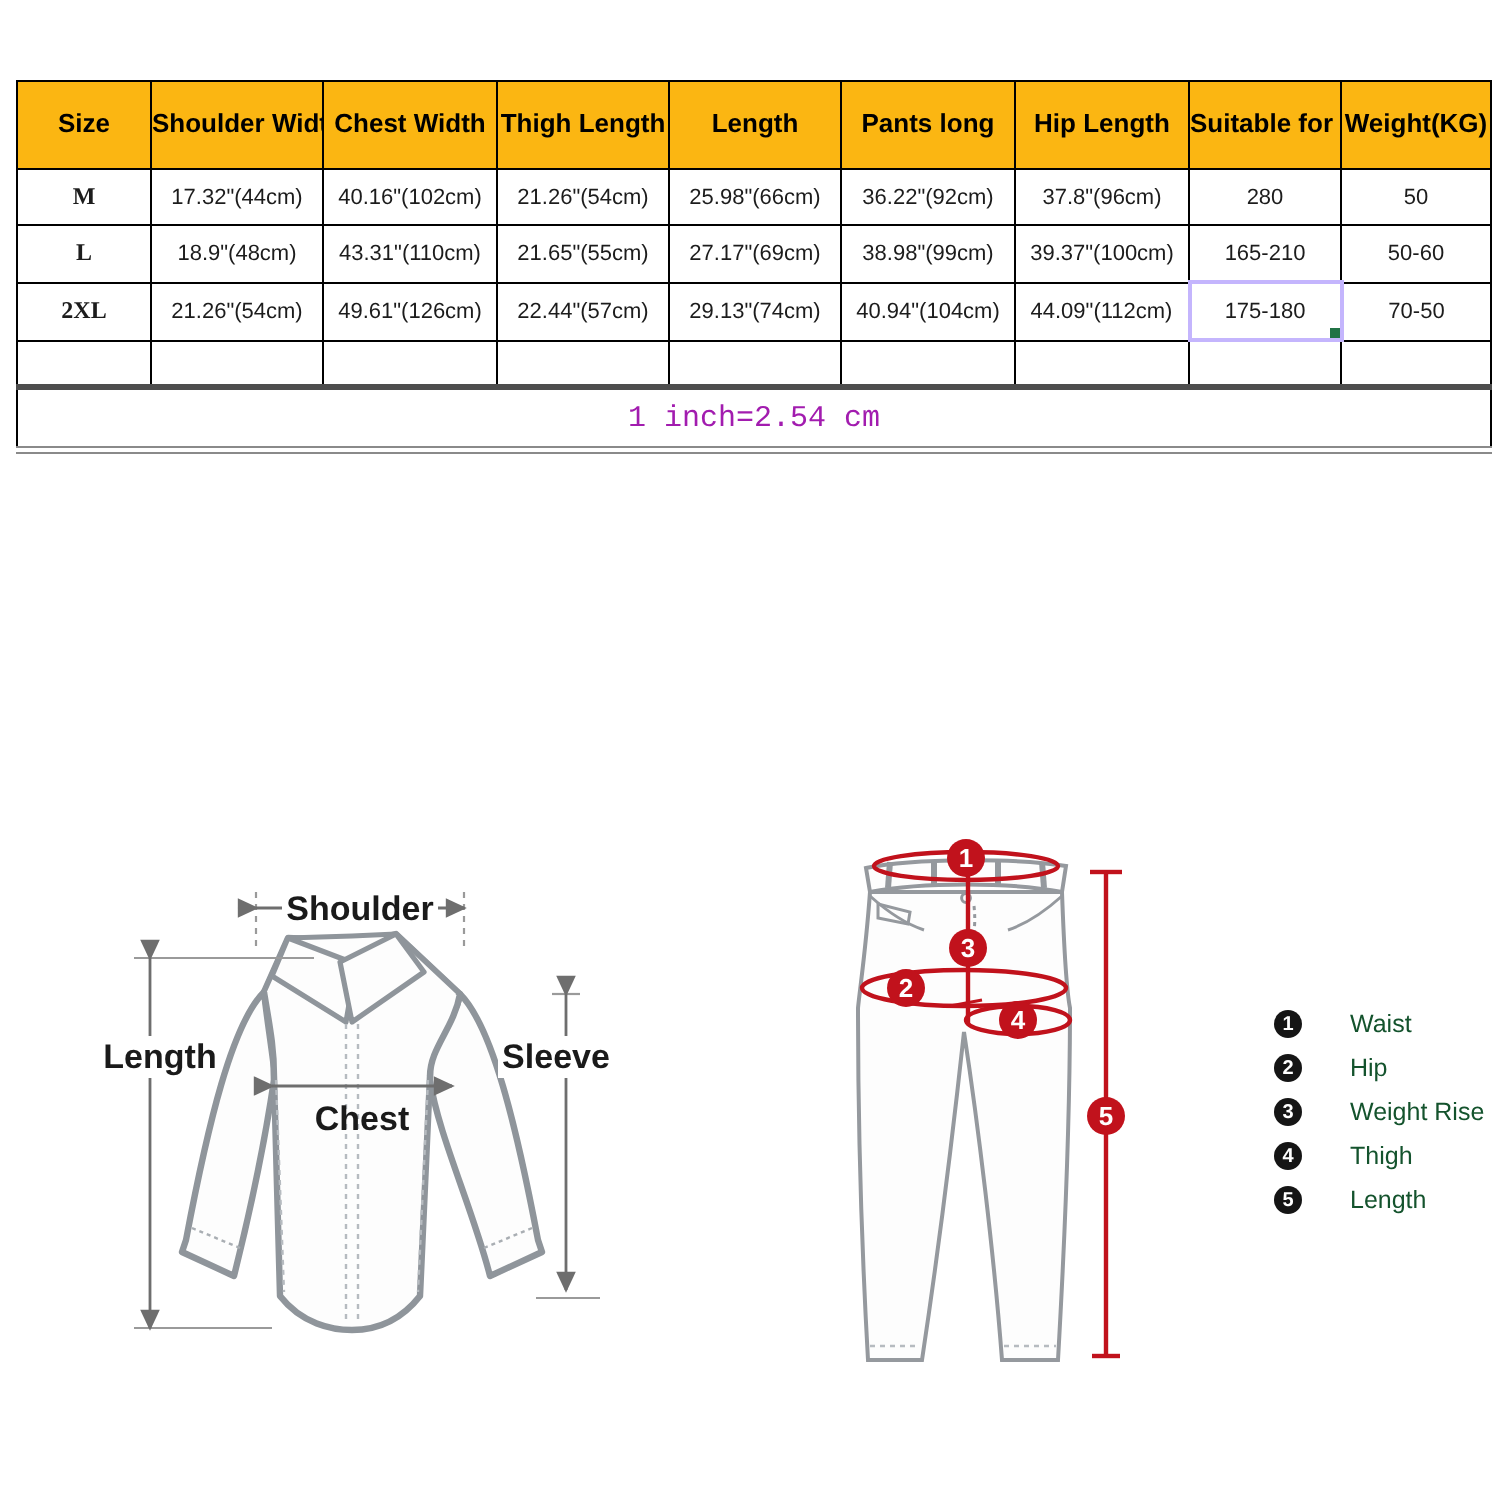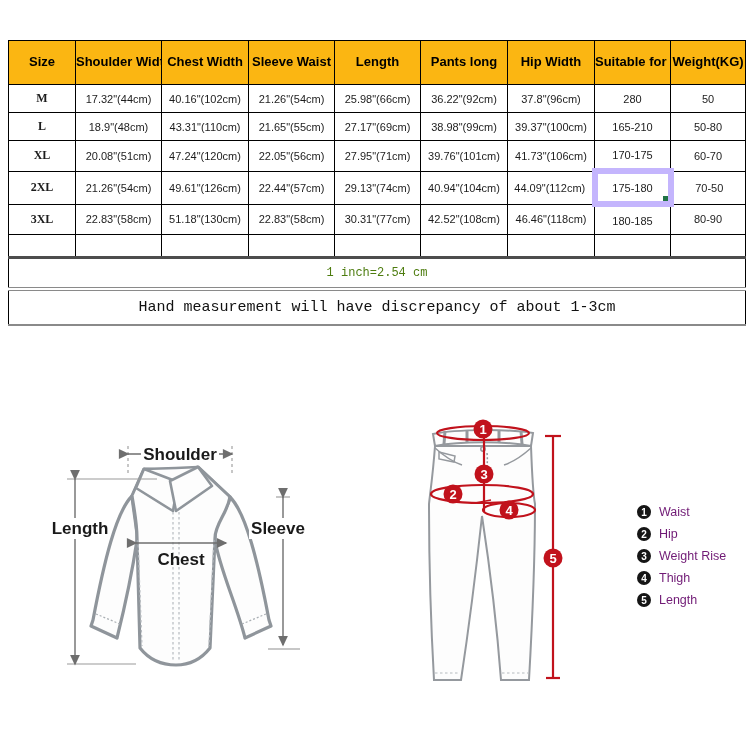--- a/index.html
+++ b/index.html
@@ -18,48 +18,48 @@
   }
   .size-table thead th{
     background:#FBB612;color:#000;font-weight:bold;font-size:13px;
     height:43px;line-height:1.15;
   }
   .size-table td{font-size:11px;color:#1c1c1c;height:27px;}
   .size-table td.size-col{
     font-family:"Liberation Serif",serif;font-weight:bold;font-size:12px;
   }
   tr.empty-row td{height:21px;}
-  td.sel{border:6px solid #c4b5fd;position:relative;}
+  td.sel{border:2px solid #c4b5fd;position:relative;}
   td.sel::after{
     content:"";position:absolute;width:5px;height:5px;background:#217346;
     right:-1px;bottom:-1px;border:1px solid #fff;
   }
   tr.note-inch td{
     border-top:3px solid #4d4d4d;border-bottom:4px double #8a8a8a;
-    height:28px;font-family:"Liberation Mono",monospace;font-size:12px;color:#4d7c0f;
+    height:28px;font-family:"Liberation Mono",monospace;font-size:15px;color:#a21caf;
   }
   tr.note-hand td{
     height:33px;border-bottom:2px solid #8a8a8a;
     font-family:"Liberation Mono",monospace;font-size:15px;color:#111;
   }
   
   .shirt-svg{position:absolute;left:40px;top:412px;}
   .pants-svg{position:absolute;left:425px;top:412px;}
   .diagram-label{
     font-family:"Liberation Sans",sans-serif;font-weight:bold;
     font-size:17px;fill:#1a1a1a;
   }
   .legend{position:absolute;left:637px;top:501px;}
   .legend-item{display:flex;align-items:center;height:22px;}
   .legend-badge{
     width:14px;height:14px;border-radius:50%;background:#151515;color:#fff;
     font-size:10px;font-weight:bold;display:flex;align-items:center;
     justify-content:center;flex:0 0 14px;
   }
-  .legend-label{margin-left:8px;font-size:12.5px;color:#701a75;}
+  .legend-label{margin-left:24px;font-size:12.5px;color:#14532d;}
 </style>
 </head>
 <body>
 
 <table class="size-table">
   <colgroup>
     <col style="width:67px">
       <col style="width:86px">
       <col style="width:87px">
     <col style="width:86px">
@@ -67,24 +67,24 @@
       <col style="width:87px">
     <col style="width:87px">
       <col style="width:76px">
       <col style="width:75px">
   </colgroup>
   <thead>
     <tr>
       <th>Size</th>
       <th>Shoulder Width</th>
       <th>Chest Width</th>
-      <th>Sleeve Waist</th>
+      <th>Thigh Length</th>
       <th>Length</th>
       <th>Pants long</th>
-      <th>Hip Width</th>
+      <th>Hip Length</th>
       <th>Suitable for height</th>
       <th>Weight(KG)</th>
     </tr>
   </thead>
   <tbody>
     <tr>
       <td class="size-col">M</td>
       <td>17.32"(44cm)</td>
       <td>40.16"(102cm)</td>
       <td>21.26"(54cm)</td>
@@ -96,71 +96,46 @@
     </tr>
     <tr>
       <td class="size-col">L</td>
       <td>18.9"(48cm)</td>
       <td>43.31"(110cm)</td>
       <td>21.65"(55cm)</td>
       <td>27.17"(69cm)</td>
       <td>38.98"(99cm)</td>
       <td>39.37"(100cm)</td>
       <td>165-210</td>
-      <td>50-80</td>
-    </tr>
-    <tr>
-      <td class="size-col">XL</td>
-      <td>20.08"(51cm)</td>
-      <td>47.24"(120cm)</td>
-      <td>22.05"(56cm)</td>
-      <td>27.95"(71cm)</td>
-      <td>39.76"(101cm)</td>
-      <td>41.73"(106cm)</td>
-      <td>170-175</td>
-      <td>60-70</td>
+      <td>50-60</td>
     </tr>
     <tr>
       <td class="size-col">2XL</td>
       <td>21.26"(54cm)</td>
       <td>49.61"(126cm)</td>
       <td>22.44"(57cm)</td>
       <td>29.13"(74cm)</td>
       <td>40.94"(104cm)</td>
       <td>44.09"(112cm)</td>
       <td class="sel">175-180</td>
       <td>70-50</td>
     </tr>
-    <tr>
-      <td class="size-col">3XL</td>
-      <td>22.83"(58cm)</td>
-      <td>51.18"(130cm)</td>
-      <td>22.83"(58cm)</td>
-      <td>30.31"(77cm)</td>
-      <td>42.52"(108cm)</td>
-      <td>46.46"(118cm)</td>
-      <td>180-185</td>
-      <td>80-90</td>
-    </tr>
     <tr class="empty-row">
       <td></td>
         <td></td>
       <td></td>
         <td></td>
       <td></td>
         <td></td>
       <td></td>
         <td></td>
       <td></td>
     </tr>
     <tr class="note-inch">
       <td colspan="9">1 inch=2.54 cm</td>
-    </tr>
-    <tr class="note-hand">
-      <td colspan="9">Hand measurement will have discrepancy of about 1-3cm</td>
     </tr>
   </tbody>
 </table>
 
 <svg class="shirt-svg" width="292" height="296" viewBox="0 0 292 296" xmlns="http://www.w3.org/2000/svg">
   <defs>
     <marker id="ah" markerWidth="9" markerHeight="8" refX="7" refY="4" orient="auto">
       <path d="M0.5,0.5 L8,4 L0.5,7.5 Z" fill="#6e6e6e"></path>
     </marker>
   </defs>

